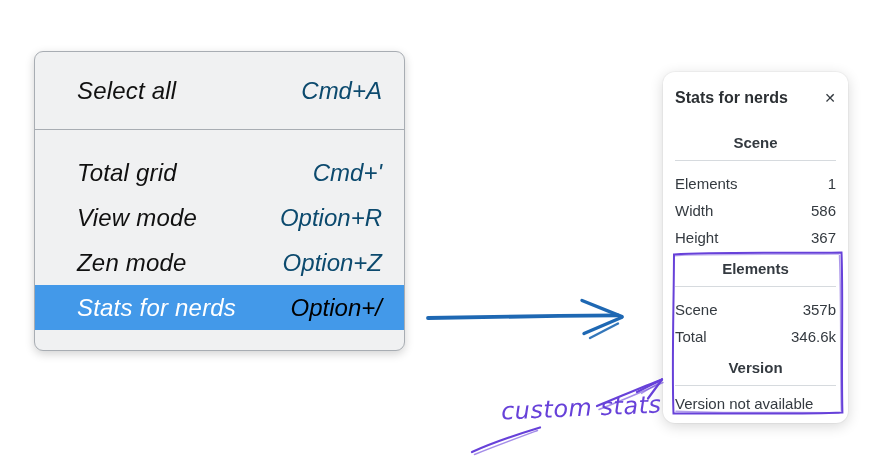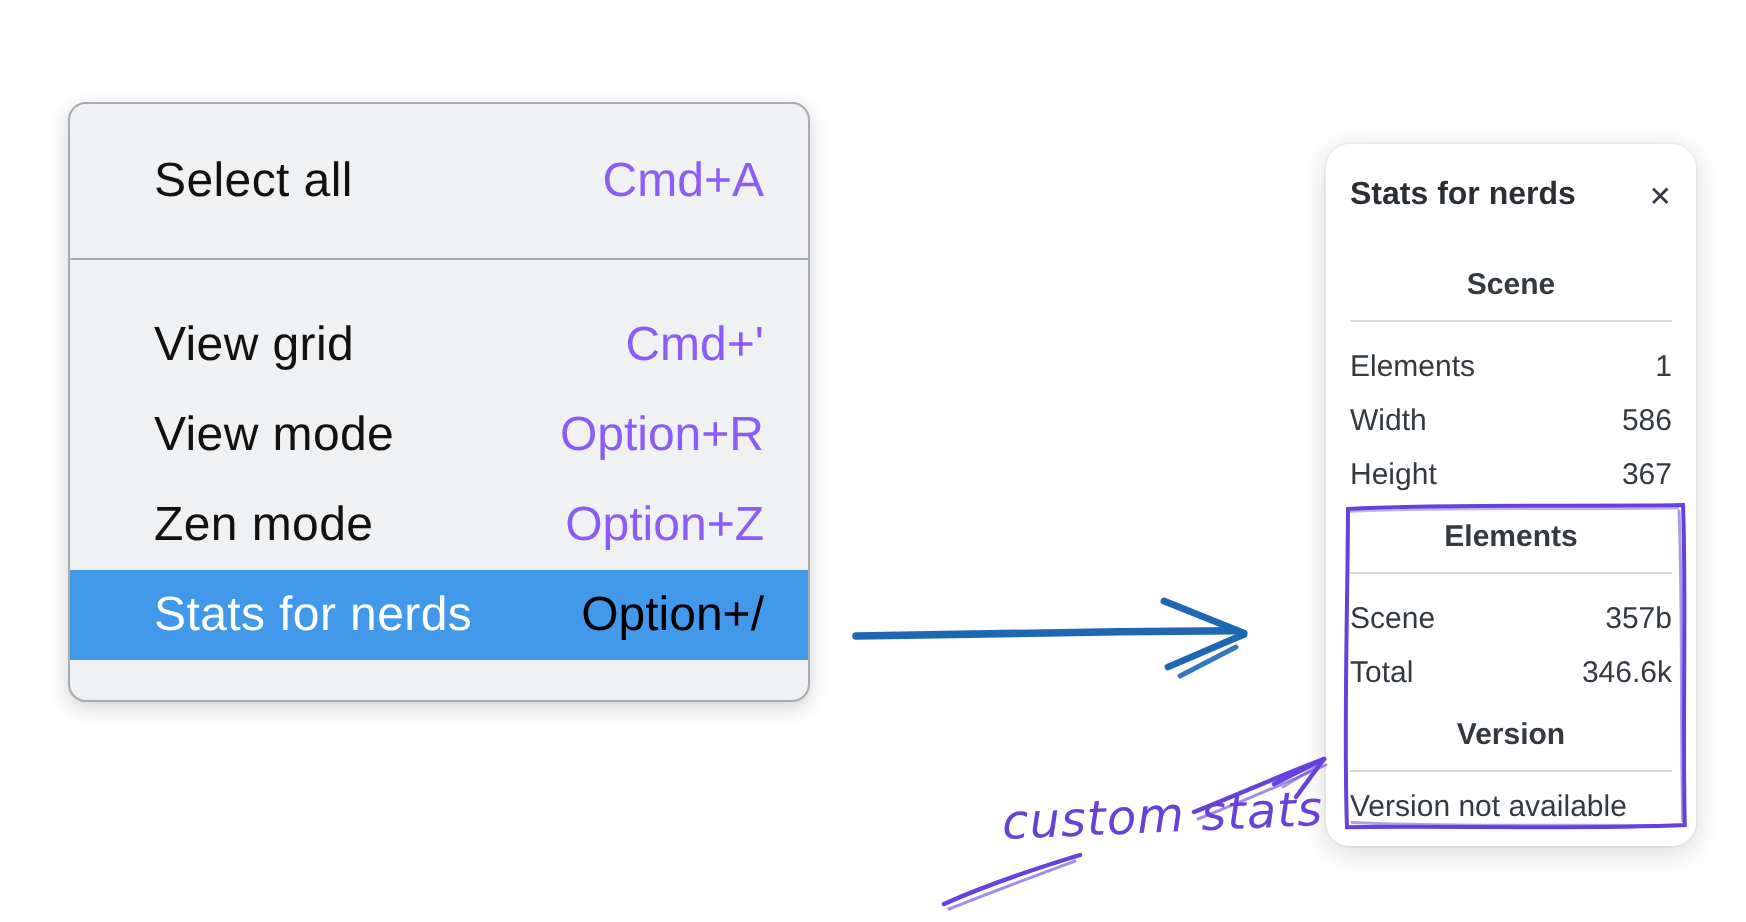--- a/index.html
+++ b/index.html
@@ -4,32 +4,32 @@
 <style>
   * { margin: 0; padding: 0; box-sizing: border-box; }
   html, body { width: 873px; height: 461px; background: #ffffff; overflow: hidden; }
   body { position: relative; font-family: "Liberation Sans", "DejaVu Sans", sans-serif; }
 
   
   .menu {
     position: absolute; left: 34px; top: 51px; width: 371px; height: 300px;
     background: #f0f1f2; border: 1px solid #a8adb3; border-radius: 9px;
     box-shadow: 0 3px 10px rgba(0,0,0,0.18);
-    display: flex; flex-direction: column; overflow: hidden;
+    display: flex; flex-direction: column; overflow: hidden; font-style: italic;
   }
   .menu-group-top { height: 77px; display: flex; align-items: center; }
   .menu-divider { height: 1px; background: #a8adb3; flex: none; }
   .menu-group-bottom { padding-top: 20px; }
   .menu-item {
     height: 45px; display: flex; align-items: center; justify-content: space-between;
     padding: 0 22px 0 42px; font-size: 24px; cursor: default; width: 100%;
   }
   .menu-group-top .menu-item { height: 100%; }
   .mi-label { color: #111111; letter-spacing: 0.2px; }
-  .mi-shortcut { color: #8b5cf6; }
+  .mi-shortcut { color: #0c4a6e; }
   .menu-item.selected { background: #4399e9; }
   .menu-item.selected .mi-label { color: #ffffff; }
   .menu-item.selected .mi-shortcut { color: #000000; }
 
   
   .panel {
     position: absolute; left: 663px; top: 72px; width: 185px; height: 351px;
     background: #ffffff; border-radius: 12px;
     box-shadow: 0 3px 14px rgba(0,0,0,0.16), 0 0 0 1px rgba(0,0,0,0.03);
     padding: 15px 12px 11px 12px; color: #343a40; z-index: 1;
@@ -61,21 +61,21 @@
 <div class="menu">
   <div class="menu-group-top">
     <div class="menu-item">
       <span class="mi-label">Select all</span>
       <span class="mi-shortcut">Cmd+A</span>
     </div>
   </div>
   <div class="menu-divider"></div>
   <div class="menu-group-bottom">
     <div class="menu-item">
-      <span class="mi-label">View grid</span>
+      <span class="mi-label">Total grid</span>
       <span class="mi-shortcut">Cmd+'</span>
     </div>
     <div class="menu-item">
       <span class="mi-label">View mode</span>
       <span class="mi-shortcut">Option+R</span>
     </div>
     <div class="menu-item">
       <span class="mi-label">Zen mode</span>
       <span class="mi-shortcut">Option+Z</span>
     </div>

